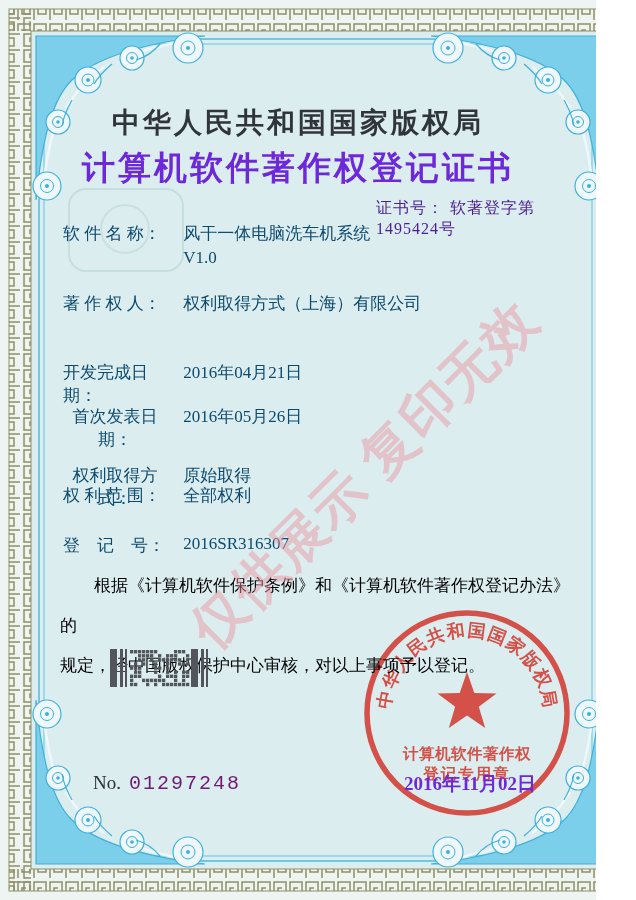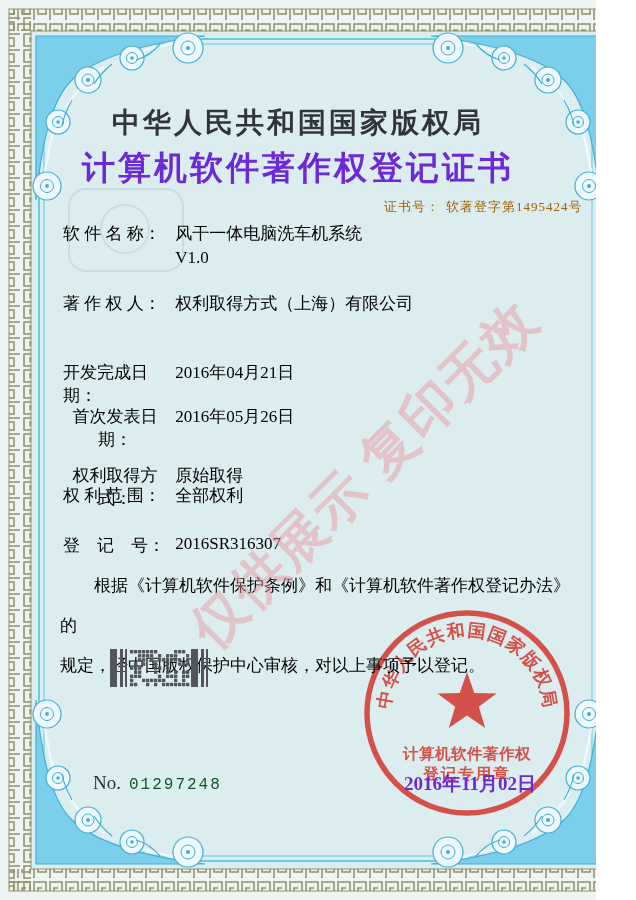--- a/index.html
+++ b/index.html
@@ -12,47 +12,47 @@
   .content{position:absolute;inset:0;z-index:3;}
   .authority{
     position:absolute;top:104px;left:0;width:100%;text-align:center;
     font-size:28px;font-weight:bold;letter-spacing:3px;color:#30353a;
   }
   .cert-title{
     position:absolute;top:146px;left:0;width:100%;text-align:center;
     font-size:33px;font-weight:bold;letter-spacing:3px;color:#6d28d9;
   }
   .certno{
-    position:absolute;top:198px;left:384px;font-size:13px;color:#a16207;letter-spacing:1px;
+    position:absolute;top:198px;left:376px;font-size:16px;color:#4c1d95;letter-spacing:1px;
   }
   .certno .v{margin-left:6px;}
-  .field-row{position:absolute;left:63px;font-size:17px;color:#000000;}
+  .field-row{position:absolute;left:63px;font-size:17px;color:#0c4a6e;}
   .field-row .lbl{display:inline-block;width:104px;font-weight:500;vertical-align:top;}
-  .field-row .val{display:inline-block;margin-left:4px;font-weight:500;vertical-align:top;}
+  .field-row .val{display:inline-block;margin-left:12px;font-weight:500;vertical-align:top;}
   .row-0{top:222px;} .row-1{top:292px;} .row-2{top:361px;}
   .row-3{top:405px;text-align:center;} .row-4{top:464px;text-align:center;} .row-5{top:484px;} .row-6{top:534px;}
   .version-line{margin-top:3px;}
   .statement{
     position:absolute;left:60px;top:566px;width:522px;
     font-size:17px;line-height:40px;color:#000000;
   }
   .statement .l1{text-indent:34px;}
   .barcode{position:absolute;left:110px;top:648px;width:100px;height:40px;}
   .seal{position:absolute;left:360px;top:606px;width:214px;height:214px;
         opacity:.9;mix-blend-mode:multiply;}
   .issue-date{
     position:absolute;left:378px;top:771px;width:184px;text-align:center;
     font-size:19px;font-weight:bold;color:#6d28d9;z-index:4;
   }
   .serial{
     position:absolute;left:93px;top:772px;font-size:19px;color:#2c2f33;z-index:4;
   }
   .serial .num{
     font-family:"Liberation Mono","DejaVu Sans Mono",monospace;
-    color:#14532d;letter-spacing:2px;margin-left:8px;font-size:16px;margin-top:42px;
+    color:#701a75;letter-spacing:2px;margin-left:8px;font-size:20px;margin-top:42px;
   }
   .watermark{
     position:absolute;left:105px;top:438px;width:520px;text-align:center;
     transform:rotate(-45deg);font-size:54px;font-weight:bold;letter-spacing:2px;
     color:rgba(233,148,158,0.48);white-space:nowrap;z-index:5;pointer-events:none;
   }
   .embossed{
     position:absolute;left:68px;top:188px;width:112px;height:80px;
     border:2px solid rgba(170,205,200,0.45);border-radius:18px;z-index:2;
   }

